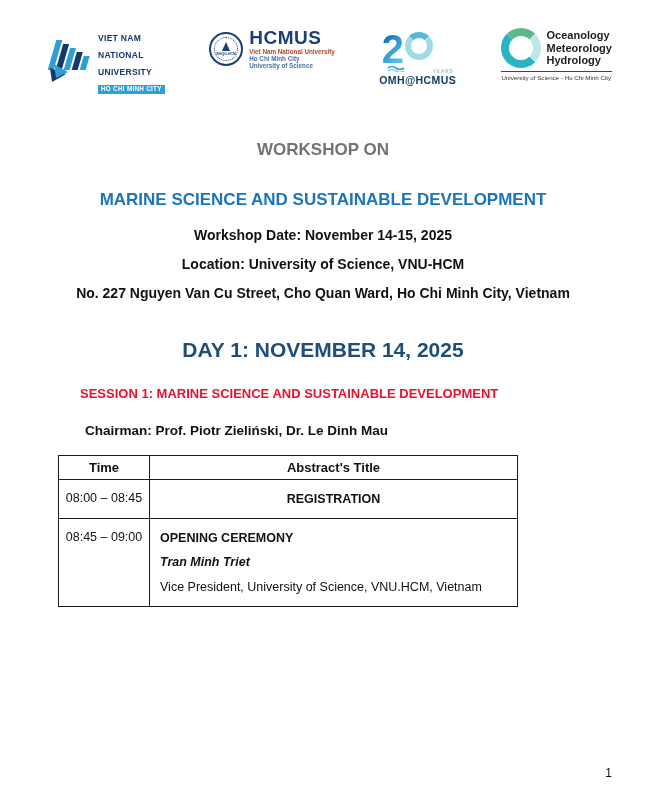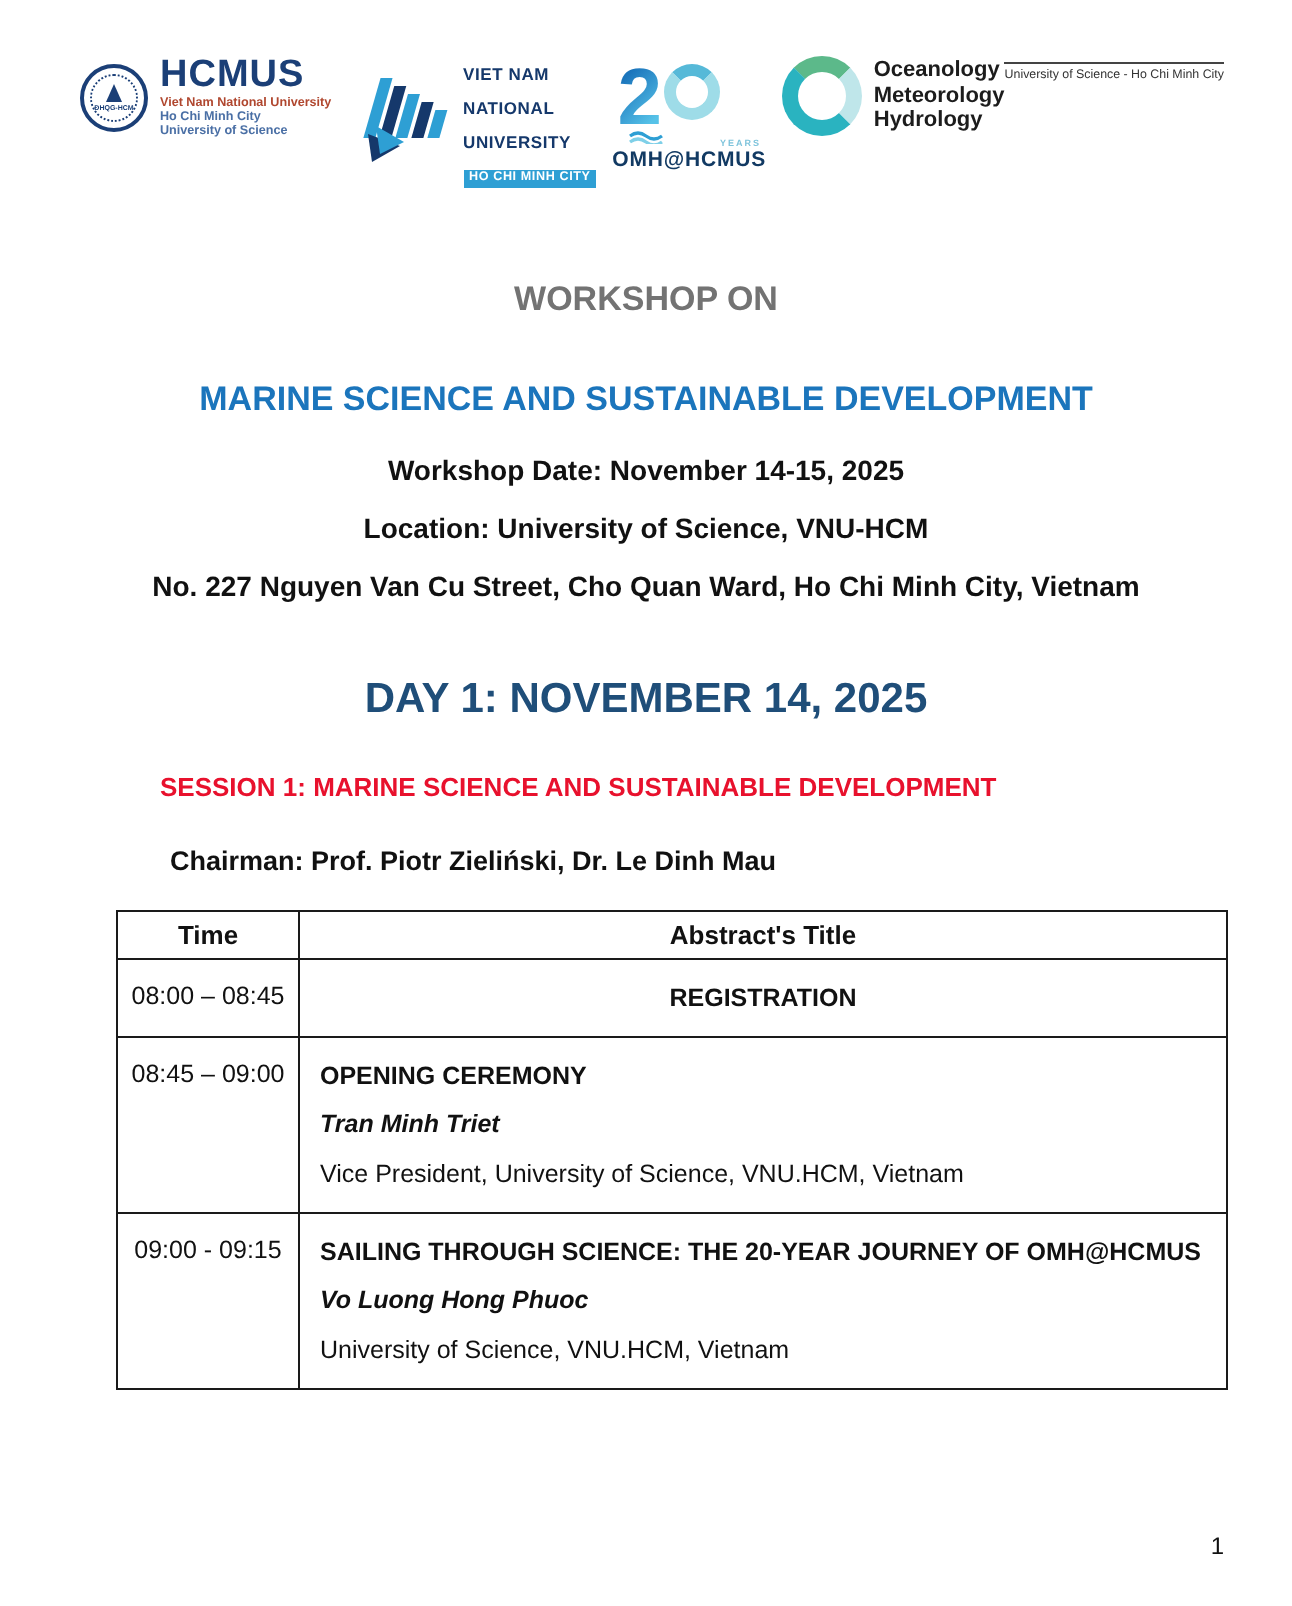--- a/index.html
+++ b/index.html
@@ -42,21 +42,21 @@
   .omh20 { flex-direction:column; align-items:center; gap:1px; margin-top:2px; }
   .omh20-mark { display:flex; align-items:flex-start; height:44px; }
   .omh20-two { font-size:40px; font-weight:bold; line-height:.95;
     background:linear-gradient(135deg,#1b75bc 20%,#56c2e8 80%);
     -webkit-background-clip:text; background-clip:text; color:transparent; }
   .omh20-ring { width:28px; height:28px; border-radius:50%; border:6px solid #9edce8; border-top-color:#56b9d8; margin:2px 0 0 1px; }
   .omh20-years { font-size:4.5px; color:#7fc4dc; font-weight:bold; letter-spacing:1px; margin-top:-8px; align-self:flex-end; }
   .omh20-label { font-size:10.5px; font-weight:bold; color:#123a63; letter-spacing:.4px; margin-top:1px; }
 
   
-  .omh { flex-direction:row; align-items:stretch; }
+  .omh { flex-direction:column; align-items:stretch; }
   .omh-top { display:flex; align-items:center; gap:6px; }
   .omh-swirl { width:40px; height:40px; border-radius:50%;
     border:8px solid #2ab3c0; border-right-color:#bfe6ea; border-top-color:#5cb98a; }
   .omh-lines { line-height:1.15; }
   .omh-line { font-size:11px; font-weight:bold; color:#1c1c1c; }
   .omh-sub { border-top:1px solid #444; margin-top:3px; padding-top:2px;
     font-size:6.2px; color:#333; text-align:center; white-space:nowrap; }
 
   
   .h-workshop-on { margin-top:38px; text-align:center; font-size:17px; font-weight:bold; color:#737373; }
@@ -65,75 +65,75 @@
   .h-date        { margin-top:17px; }
   .h-loc         { margin-top:13px; }
   .h-addr        { margin-top:13px; }
   .h-day  { margin-top:37px; text-align:center; font-size:21px; font-weight:bold; color:#1f4e79; }
   .h-session  { margin:24px 0 0 80px; font-size:13px; font-weight:bold; color:#e8112d; }
   .h-chairman { margin:22px 0 0 85px; font-size:13.5px; font-weight:bold; color:#111; }
 
   
   table.schedule {
     border-collapse:collapse; margin:17px 0 0 58px;
-    width:556px; table-layout:fixed;
+    width:460px; table-layout:fixed;
     font-size:12.5px; color:#111;
   }
   .schedule th, .schedule td { border:1.5px solid #1a1a1a; }
   .schedule col.c-time { width:91px; }
   .schedule th { font-weight:bold; text-align:center; padding:4px 2px; font-size:13px; }
   td.time { text-align:center; vertical-align:top; padding:7px 2px; line-height:1.9; }
   td.centered-cell { text-align:center; font-weight:bold; padding:5px 2px; }
   td.content-cell { text-align:left; vertical-align:top; padding:7px 10px; line-height:1.95; }
   .abs-title { font-weight:bold; }
   .abs-speaker { font-weight:bold; font-style:italic; }
   .abs-affil { font-weight:normal; }
 
   
   .page-num { position:absolute; right:34px; top:766px; font-size:12px; color:#111; }
 </style>
 </head>
 <body>
 
 <div class="logo-strip">
-
-  <div class="logo hcmus">
-    <span class="seal">
-      <span class="seal-inner">
-        <span class="seal-boat"></span>
-        <span class="seal-label">ĐHQG-HCM</span>
-      </span>
-    </span>
-    <span class="hcmus-text">
-      <div class="hcmus-title">HCMUS</div>
-      <div class="hcmus-sub1">Viet Nam National University</div>
-      <div class="hcmus-sub">Ho Chi Minh City</div>
-      <div class="hcmus-sub">University of Science</div>
-    </span>
-  </div>
 
   <div class="logo vnu">
     <span>
       <svg width="52" height="52" viewBox="0 0 52 52">
         <g transform="skewX(-16)">
           <rect x="18" y="6" width="6" height="30" fill="#2e9fd4"></rect>
           <rect x="26" y="10" width="6" height="26" fill="#15386b"></rect>
           <rect x="34" y="14" width="6" height="22" fill="#2e9fd4"></rect>
           <rect x="42" y="18" width="6" height="18" fill="#15386b"></rect>
           <rect x="50" y="22" width="6" height="14" fill="#2e9fd4"></rect>
         </g>
         <polygon points="10,34 26,40 12,48" fill="#15386b"></polygon>
         <polygon points="14,30 28,38 16,44" fill="#2e9fd4"></polygon>
       </svg>
     </span>
     <span class="vnu-text">
       <span class="vnu-line">VIET NAM</span><br>
       <span class="vnu-line">NATIONAL</span><br>
       <span class="vnu-line">UNIVERSITY</span><br>
       <span class="vnu-city">HO CHI MINH CITY</span>
+    </span>
+  </div>
+
+  <div class="logo hcmus">
+    <span class="seal">
+      <span class="seal-inner">
+        <span class="seal-boat"></span>
+        <span class="seal-label">ĐHQG-HCM</span>
+      </span>
+    </span>
+    <span class="hcmus-text">
+      <div class="hcmus-title">HCMUS</div>
+      <div class="hcmus-sub1">Viet Nam National University</div>
+      <div class="hcmus-sub">Ho Chi Minh City</div>
+      <div class="hcmus-sub">University of Science</div>
     </span>
   </div>
 
   <div class="logo omh20">
     <span class="omh20-mark">
       <span class="omh20-two">2</span>
       <span class="omh20-ring"></span>
       <span class="omh20-years">YEARS</span>
     </span>
     <svg width="34" height="7" viewBox="0 0 34 7" style="margin-top:-10px;margin-left:-28px;">
@@ -185,24 +185,16 @@
         </td>
       </tr>
       <tr>
         <td class="time">08:45 – 09:00</td>
         <td class="content-cell">
           <div class="abs-title">OPENING CEREMONY</div>
           <div class="abs-speaker">Tran Minh Triet</div>
           <div class="abs-affil">Vice President, University of Science, VNU.HCM, Vietnam</div>
         </td>
       </tr>
-      <tr>
-        <td class="time">09:00 - 09:15</td>
-        <td class="content-cell">
-          <div class="abs-title">SAILING THROUGH SCIENCE: THE 20-YEAR JOURNEY OF OMH@HCMUS</div>
-          <div class="abs-speaker">Vo Luong Hong Phuoc</div>
-          <div class="abs-affil">University of Science, VNU.HCM, Vietnam</div>
-        </td>
-      </tr>
     </tbody>
 </table>
 
 <div class="page-num">1</div>
 
 </body></html>

